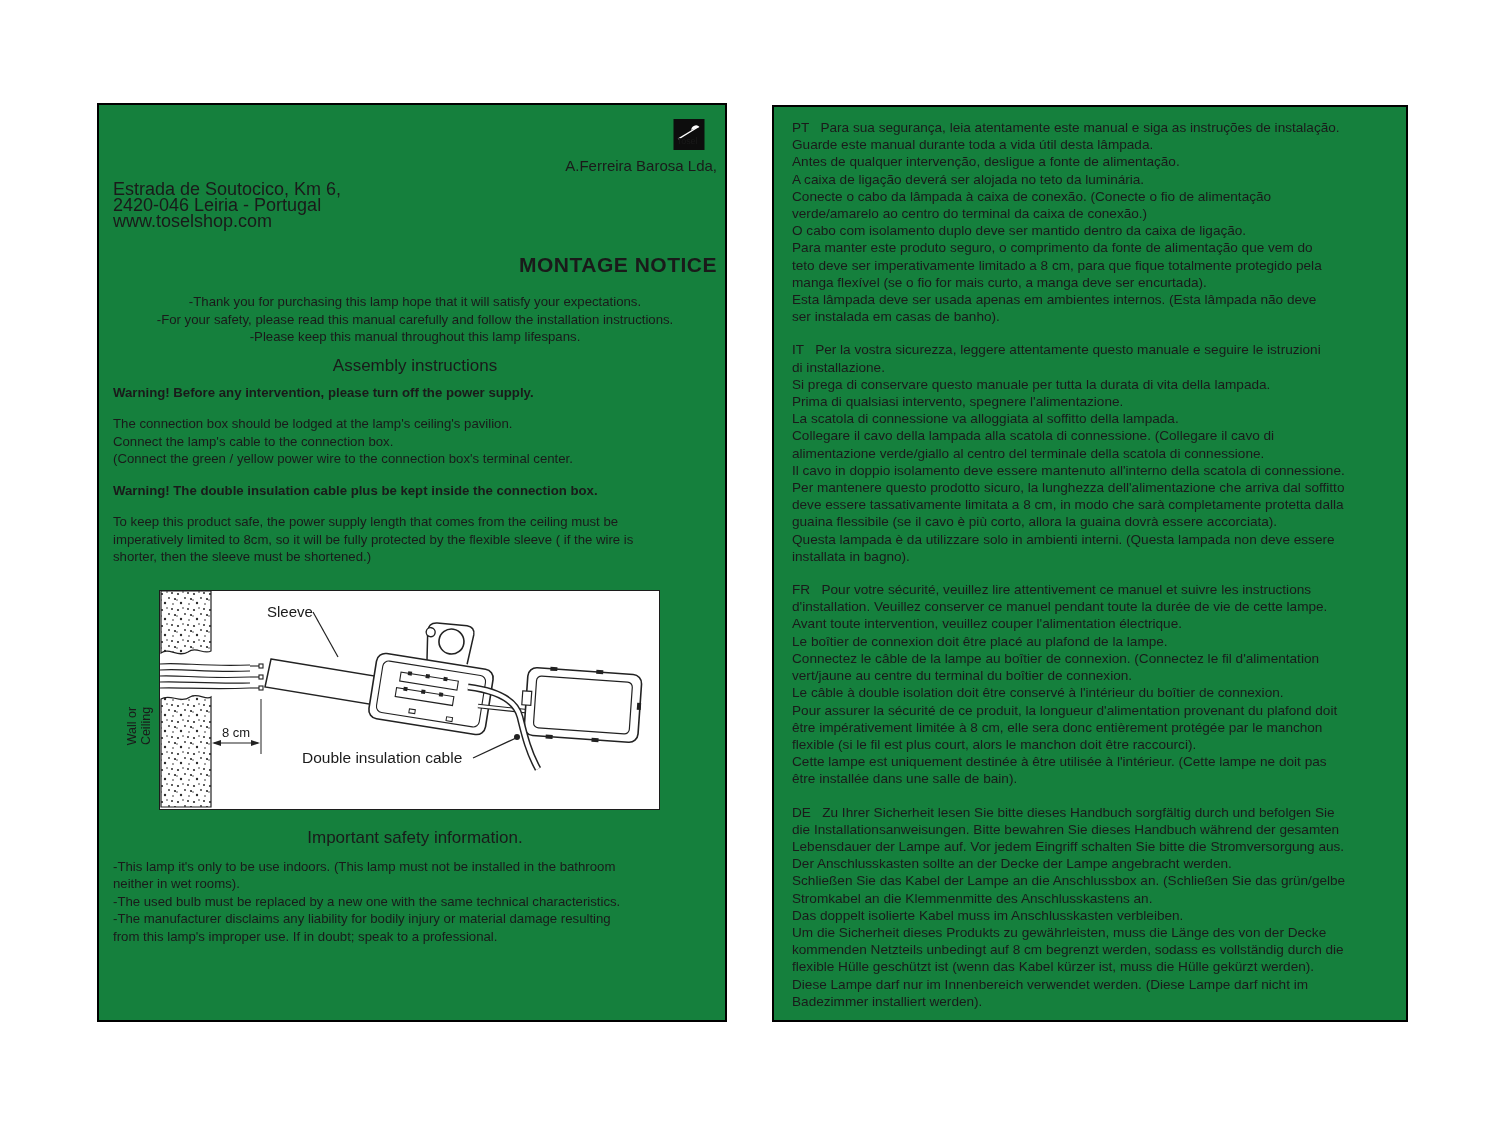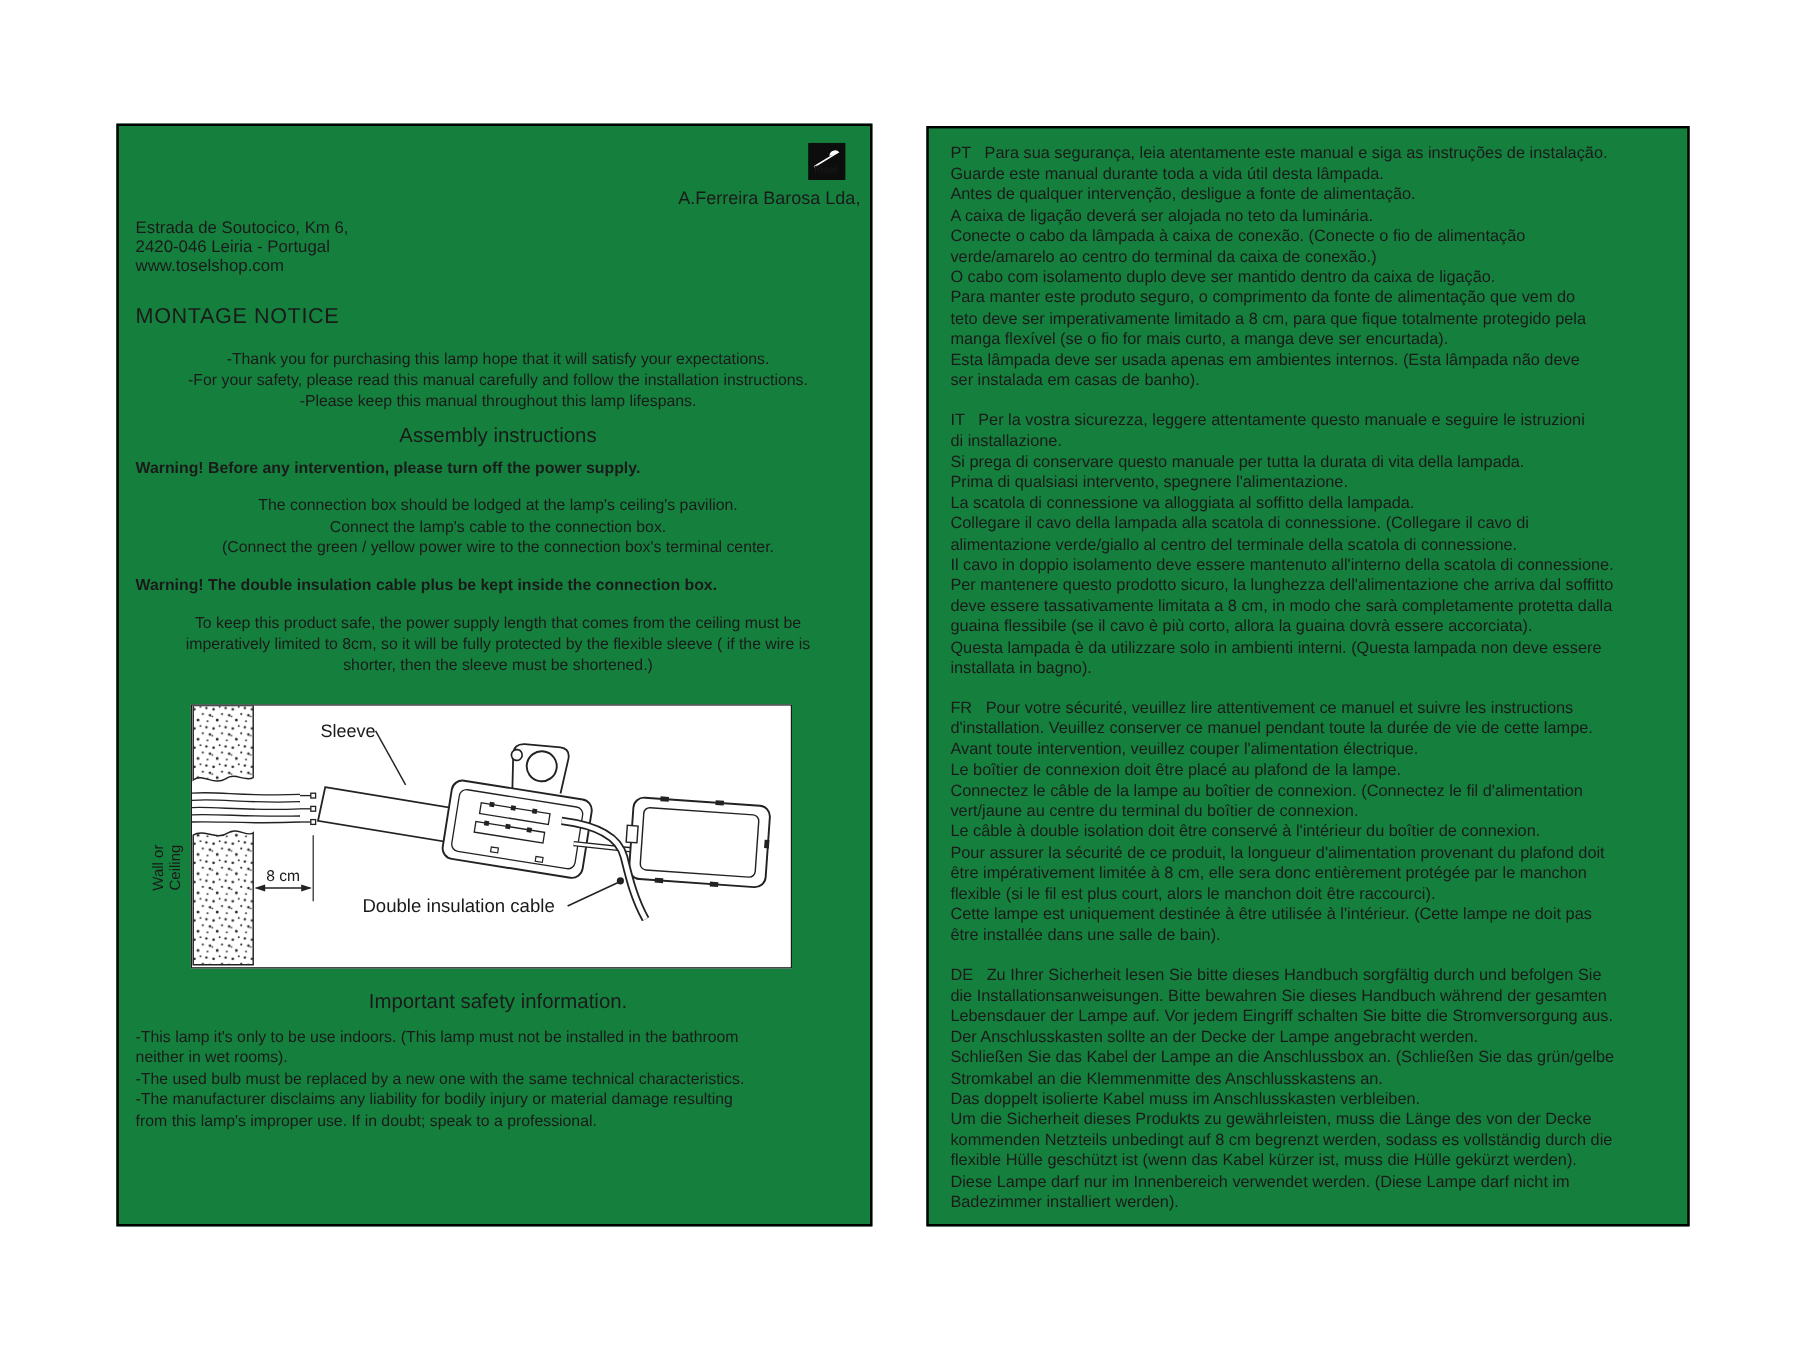--- a/index.html
+++ b/index.html
@@ -4,28 +4,28 @@
 <style>
   html,body{margin:0;padding:0;background:#ffffff;}
   body{width:1500px;height:1125px;position:relative;font-family:"Liberation Sans",sans-serif;color:#1a1a1a;}
   .panel{position:absolute;background:#15803d;border:2px solid #000000;box-sizing:border-box;}
   #left-panel{left:97px;top:103px;width:630px;height:919px;padding:14px 8px 10px 14px;}
   #right-panel{left:772px;top:105px;width:636px;height:917px;padding:12px 16px 10px 18px;}
   .pre{white-space:pre-wrap;}
   
   .logo-row{display:flex;align-items:flex-end;gap:8px;height:56px;margin-bottom:6px;flex-direction:column;}
   .company{font-size:15px;line-height:15px;margin-bottom:2px;}
-  .address{font-size:14px;line-height:16px;margin:0 0 24px 0;}
-  .doc-title{text-align:left;font-size:18px;letter-spacing:.5px;margin:0 0 16px 0;font-weight:400;}
+  .address{font-size:18px;line-height:16px;margin:0 0 24px 0;}
+  .doc-title{text-align:right;font-size:21px;letter-spacing:.5px;margin:0 0 16px 0;font-weight:700;}
   .doc-subtitle{text-align:center;font-size:14px;font-weight:700;margin:0 0 30px 0;}
   .body-text{font-size:13.2px;line-height:17.5px;margin:0;}
   .intro{margin-bottom:10px;text-align:center;}
   .section-heading{text-align:center;font-size:17px;font-weight:400;margin:0 0 8px 0;}
   .warning{font-weight:700;font-size:13.2px;line-height:17.5px;margin:0 0 14px 0;}
-  .para{margin:0 0 14px 0;text-align:center;}
+  .para{margin:0 0 14px 0;}
   .para2{margin-bottom:24px;}
   
   .diagram-wrap{position:relative;margin-left:46px;width:501px;height:220px;margin-bottom:18px;}
   .diagram-box{position:absolute;left:0;top:0;width:501px;height:220px;border:1.6px solid #1c1c1c;box-sizing:border-box;background:#fff;}
   .wall-label{position:absolute;left:-72px;top:122px;width:104px;text-align:center;font-size:12.5px;line-height:14px;transform:rotate(-90deg);white-space:pre-wrap;}
   .safety-head{margin:0 0 10px 0;font-size:17px;}
   
   .lang-block{font-size:13.6px;line-height:17.2px;margin:0 0 16px 0;}
   svg text{font-family:"Liberation Sans",sans-serif;fill:#1a1a1a;}
 </style>

